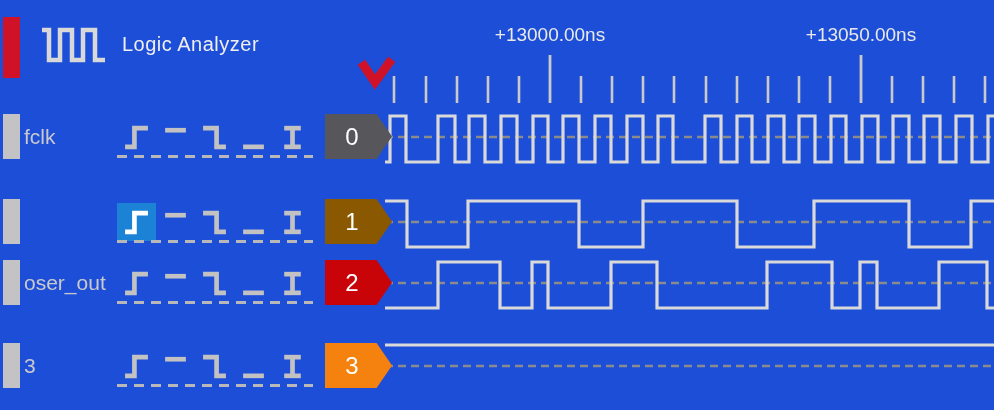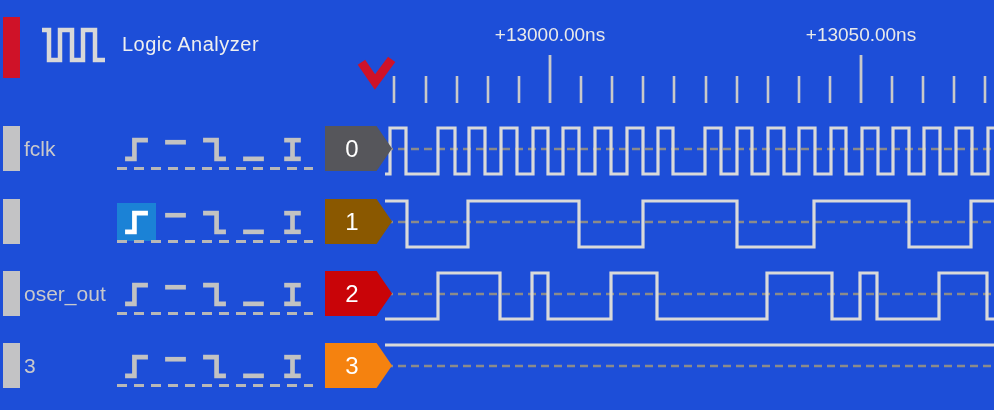--- a/index.html
+++ b/index.html
@@ -63,21 +63,21 @@
       <line x1="954" y1="76" x2="954" y2="103" stroke="#c9c9c9" stroke-width="2.6"></line>
       <line x1="985" y1="76" x2="985" y2="103" stroke="#c9c9c9" stroke-width="2.6"></line>
       <line x1="550" y1="55" x2="550" y2="103" stroke="#c9c9c9" stroke-width="2.8"></line>
       <text x="550" y="41" text-anchor="middle" fill="#e9e9e9" font-size="19" font-family="&quot;Liberation Sans&quot;,sans-serif">+13000.00ns</text>
       <line x1="861" y1="55" x2="861" y2="103" stroke="#c9c9c9" stroke-width="2.8"></line>
       <text x="861" y="41" text-anchor="middle" fill="#e9e9e9" font-size="19" font-family="&quot;Liberation Sans&quot;,sans-serif">+13050.00ns</text>
       <polyline points="364,66 375,82 389,63" fill="none" stroke="#cf1228" stroke-width="9" stroke-linecap="square"></polyline>
     </svg>
 
   <div id="rows">
-      <div class="row" style="top: 123px;">
+      <div class="row" style="top: 111px;">
       <div class="chan-color"></div>
       <div class="chan-label">fclk</div>
       <div class="trigs">
         <div class="trig">
           <svg viewBox="0 0 26 26">
               <polyline points="2,22 11,22 11,4 24,4"></polyline>
             </svg>
         </div>
         <div class="trig">
           <svg viewBox="0 0 26 26">
@@ -144,21 +144,21 @@
       </div>
       <div class="trig-underline"></div>
       <svg class="wave" width="609" height="60" viewBox="0 0 609 60">
           <line x1="0" y1="30" x2="609" y2="30" stroke="#8b8b8b" stroke-width="2.6" stroke-dasharray="8 5"></line>
           <polyline points="0,9 22,9 22,55 83,55 83,9 194,9 194,55 258,55 258,9 352,9 352,55 429,55 429,9 524,9 524,55 586,55 586,9 609,9" fill="none" stroke="#d9d9d9" stroke-width="3.2"></polyline>
         </svg>
       <div class="badge" style="background: rgb(138, 88, 0);">
         <span class="badge-num">1</span>
       </div>
     </div>
-      <div class="row" style="top: 268px;">
+      <div class="row" style="top: 257px;">
       <div class="chan-color"></div>
       <div class="chan-label">oser_out</div>
       <div class="trigs">
         <div class="trig">
           <svg viewBox="0 0 26 26">
               <polyline points="2,22 11,22 11,4 24,4"></polyline>
             </svg>
         </div>
         <div class="trig">
           <svg viewBox="0 0 26 26">

